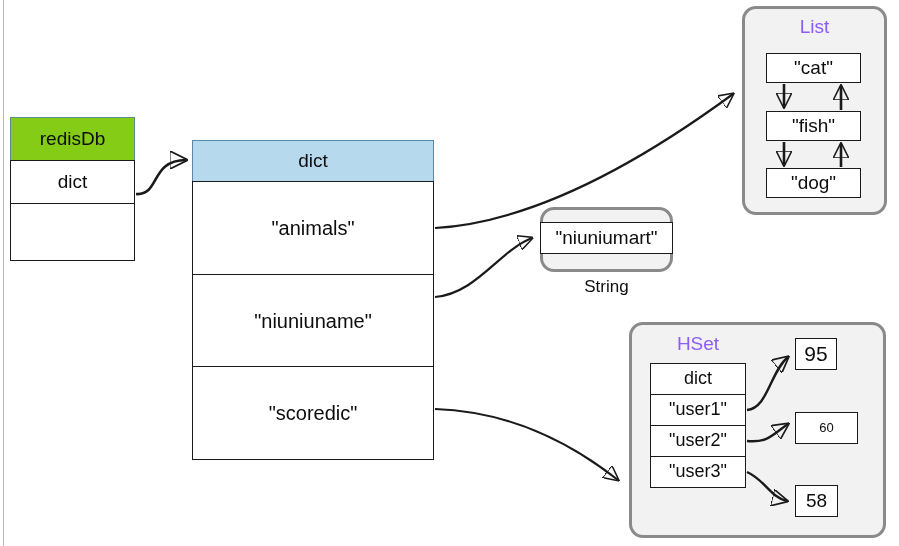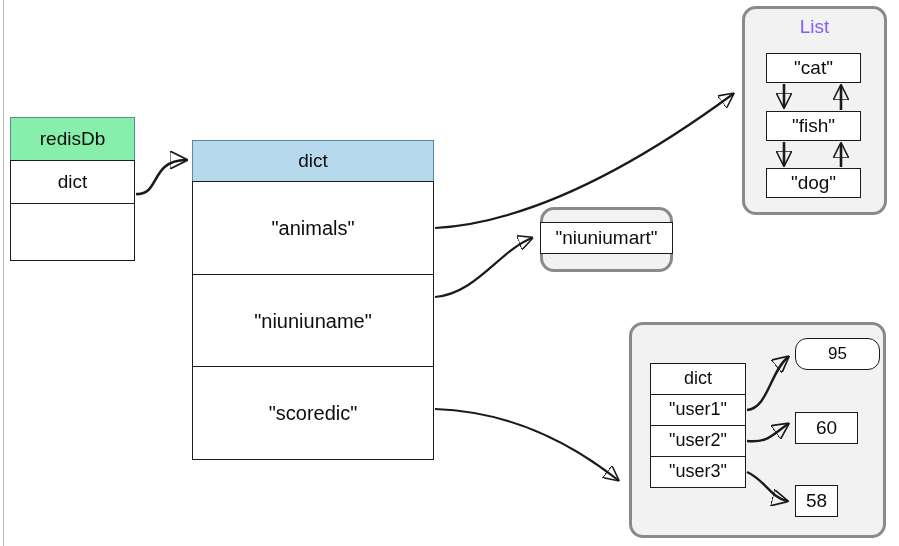--- a/index.html
+++ b/index.html
@@ -33,21 +33,21 @@
     box-sizing: border-box;
     border: 1.6px solid #1a1a1a;
     background: #ffffff;
     display: flex;
     align-items: center;
     justify-content: center;
     text-align: center;
     color: #0d0d0d;
     line-height: 1.1;
   }
-  .hdr-teal { background: #86efac; border: 1.6px solid #5a8f8f; }
+  .hdr-teal { background: #84cc16; border: 1.6px solid #5a8f8f; }
   .hdr-blue { background: #b7d9ee; border: 1.6px solid #5b87a8; }
 
   
   .panel {
     position: absolute;
     box-sizing: border-box;
     background: #f2f2f2;
     border: 3px solid #8a8a8a;
     border-radius: 14px;
   }
@@ -91,30 +91,32 @@
   <div class="box" style="left:192px; top:366px; width:242px; height:94px; font-size:20px;">"scoredic"</div>
 
   <div class="panel" style="left:742px; top:6px; width:145px; height:209px;"></div>
   <div class="panel-title" style="left:742px; top:16px; width:145px; font-size:19px;">List</div>
   <div class="box" style="left:766px; top:53px; width:95px; height:30px; font-size:19px;">"cat"</div>
   <div class="box" style="left:766px; top:111px; width:95px; height:30px; font-size:19px;">"fish"</div>
   <div class="box" style="left:766px; top:168px; width:95px; height:30px; font-size:19px;">"dog"</div>
 
   <div class="panel" style="left:540px; top:207px; width:133px; height:65px;"></div>
   <div class="box" style="left:540px; top:222px; width:133px; height:32px; font-size:19px;">"niuniumart"</div>
+  <div class="plain-label" style="left:540px; top:277px; width:133px; font-size:17px;">String</div>
 
   <div class="panel" style="left:629px; top:322px; width:257px; height:216px;"></div>
+  <div class="panel-title" style="left:649px; top:333px; width:98px; font-size:19px;">HSet</div>
 
   <div class="box" style="left:650px; top:363px; width:96px; height:32px; font-size:18px;">dict</div>
   <div class="box" style="left:650px; top:394px; width:96px; height:32px; font-size:18px;">"user1"</div>
   <div class="box" style="left:650px; top:425px; width:96px; height:32px; font-size:18px;">"user2"</div>
   <div class="box" style="left:650px; top:456px; width:96px; height:32px; font-size:18px;">"user3"</div>
 
-  <div class="box" style="left:795px; top:338px; width:85px; height:32px; font-size:17px;border-radius:12px;">95</div>
-  <div class="box" style="left:795px; top:412px; width:63px; height:32px; font-size:19px;">60</div>
+  <div class="box" style="left:795px; top:338px; width:42px; height:32px; font-size:21px;">95</div>
+  <div class="box" style="left:795px; top:412px; width:63px; height:32px; font-size:13px;">60</div>
   <div class="box" style="left:795px; top:485px; width:43px; height:32px; font-size:19px;">58</div>
 
   <svg class="edges" viewBox="0 0 899 546">
     <defs>
       <marker id="ah" viewBox="0 0 10 10" refX="9" refY="5" markerWidth="7" markerHeight="7" orient="auto-start-reverse">
         <path d="M 0 0 L 10 5 L 0 10 z" fill="#1a1a1a" stroke="none"></path>
       </marker>
       <marker id="ahs" viewBox="0 0 10 10" refX="9" refY="5" markerWidth="6" markerHeight="6" orient="auto-start-reverse">
         <path d="M 0 0 L 10 5 L 0 10 z" fill="#1a1a1a" stroke="none"></path>
       </marker>

